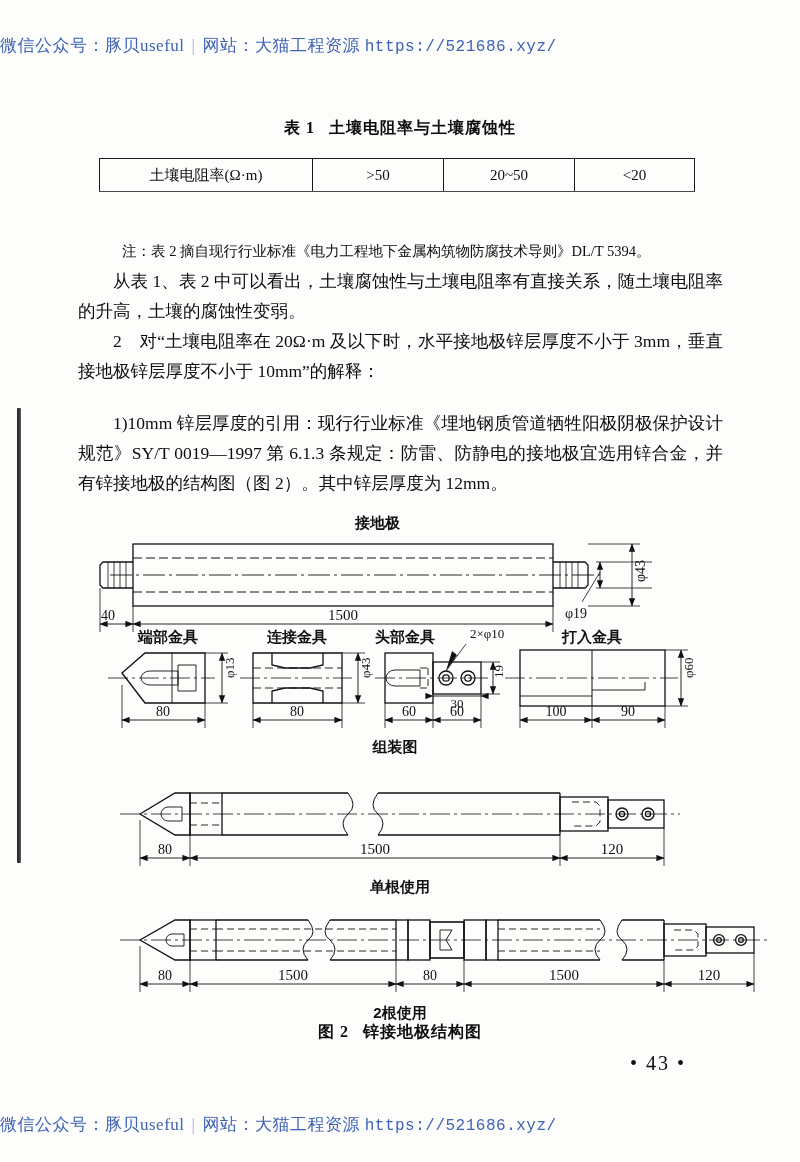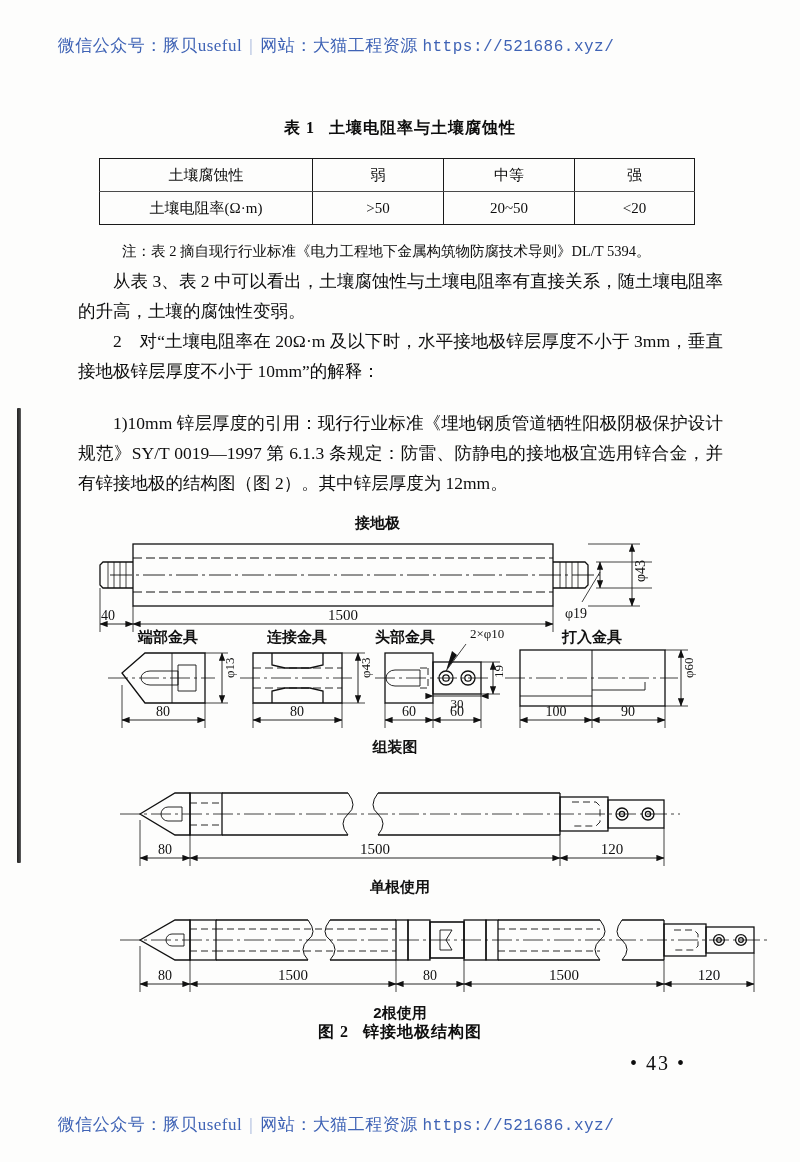--- a/index.html
+++ b/index.html
@@ -2,21 +2,21 @@
 <html><head>
 <meta charset="utf-8">
 <style>
   html,body{margin:0;padding:0;background:#fff;}
   body{
     width:800px;height:1162px;position:relative;overflow:hidden;
     font-family:"Liberation Serif","DejaVu Serif",serif;
     color:#0d0d0d;background:#fdfdfc;
   }
   .wm{
-    position:absolute;left:0;width:672px;text-align:center;
+    position:absolute;left:0;width:672px;
     color:#3f63b5;font-size:17px;letter-spacing:.5px;white-space:nowrap;
     font-family:"Liberation Serif","DejaVu Serif",serif;
   }
   .wm .sep{color:#9db0d8;padding:0 7px;font-weight:300;}
   .wm .url{font-family:"Liberation Mono","DejaVu Sans Mono",monospace;font-size:16px;}
   #wm-top{top:34px;}
   #wm-bottom{top:1113px;}
 
   
   #scan-bar{
@@ -76,37 +76,31 @@
 </div>
 
 <div id="scan-bar"></div>
 
 <div id="table-title">
   <span class="num">表 1</span><span>土壤电阻率与土壤腐蚀性</span>
 </div>
 
 <table id="soil-table">
   <tbody>
-      <tr>
-    <td class="c0">土壤腐蚀性</td>
-    <td class="c1">弱</td>
-    <td class="c2">中等</td>
-    <td class="c3">强</td>
-  </tr>
   <tr>
     <td class="c0">土壤电阻率(Ω·m)</td>
     <td class="c1 num">&gt;50</td>
     <td class="c2 num">20~50</td>
     <td class="c3 num">&lt;20</td>
   </tr>
 </tbody>
   </table>
 
 <div class="para" id="note">注：表 2 摘自现行行业标准《电力工程地下金属构筑物防腐技术导则》DL/T 5394。</div>
-<div class="para" id="p1">从表 3、表 2 中可以看出，土壤腐蚀性与土壤电阻率有直接关系，随土壤电阻率的升高，土壤的腐蚀性变弱。</div>
+<div class="para" id="p1">从表 1、表 2 中可以看出，土壤腐蚀性与土壤电阻率有直接关系，随土壤电阻率的升高，土壤的腐蚀性变弱。</div>
 <div class="para" id="p2">2　对“土壤电阻率在 20Ω·m 及以下时，水平接地极锌层厚度不小于 3mm，垂直接地极锌层厚度不小于 10mm”的解释：</div>
 <div class="para" id="p3">1)10mm 锌层厚度的引用：现行行业标准《埋地钢质管道牺牲阳极阴极保护设计规范》SY/T 0019—1997 第 6.1.3 条规定：防雷、防静电的接地极宜选用锌合金，并有锌接地极的结构图（图 2）。其中锌层厚度为 12mm。</div>
 
 <div id="figure">
 <svg width="800" height="560" viewBox="0 0 800 560" xmlns="http://www.w3.org/2000/svg">
   <defs>
     <marker id="ah" markerWidth="9" markerHeight="7" refX="8.5" refY="3.5" orient="auto">
       <polygon points="0,0 9,3.5 0,7" fill="#111"></polygon>
     </marker>
     <marker id="ah2" markerWidth="9" markerHeight="7" refX="0.5" refY="3.5" orient="auto">

